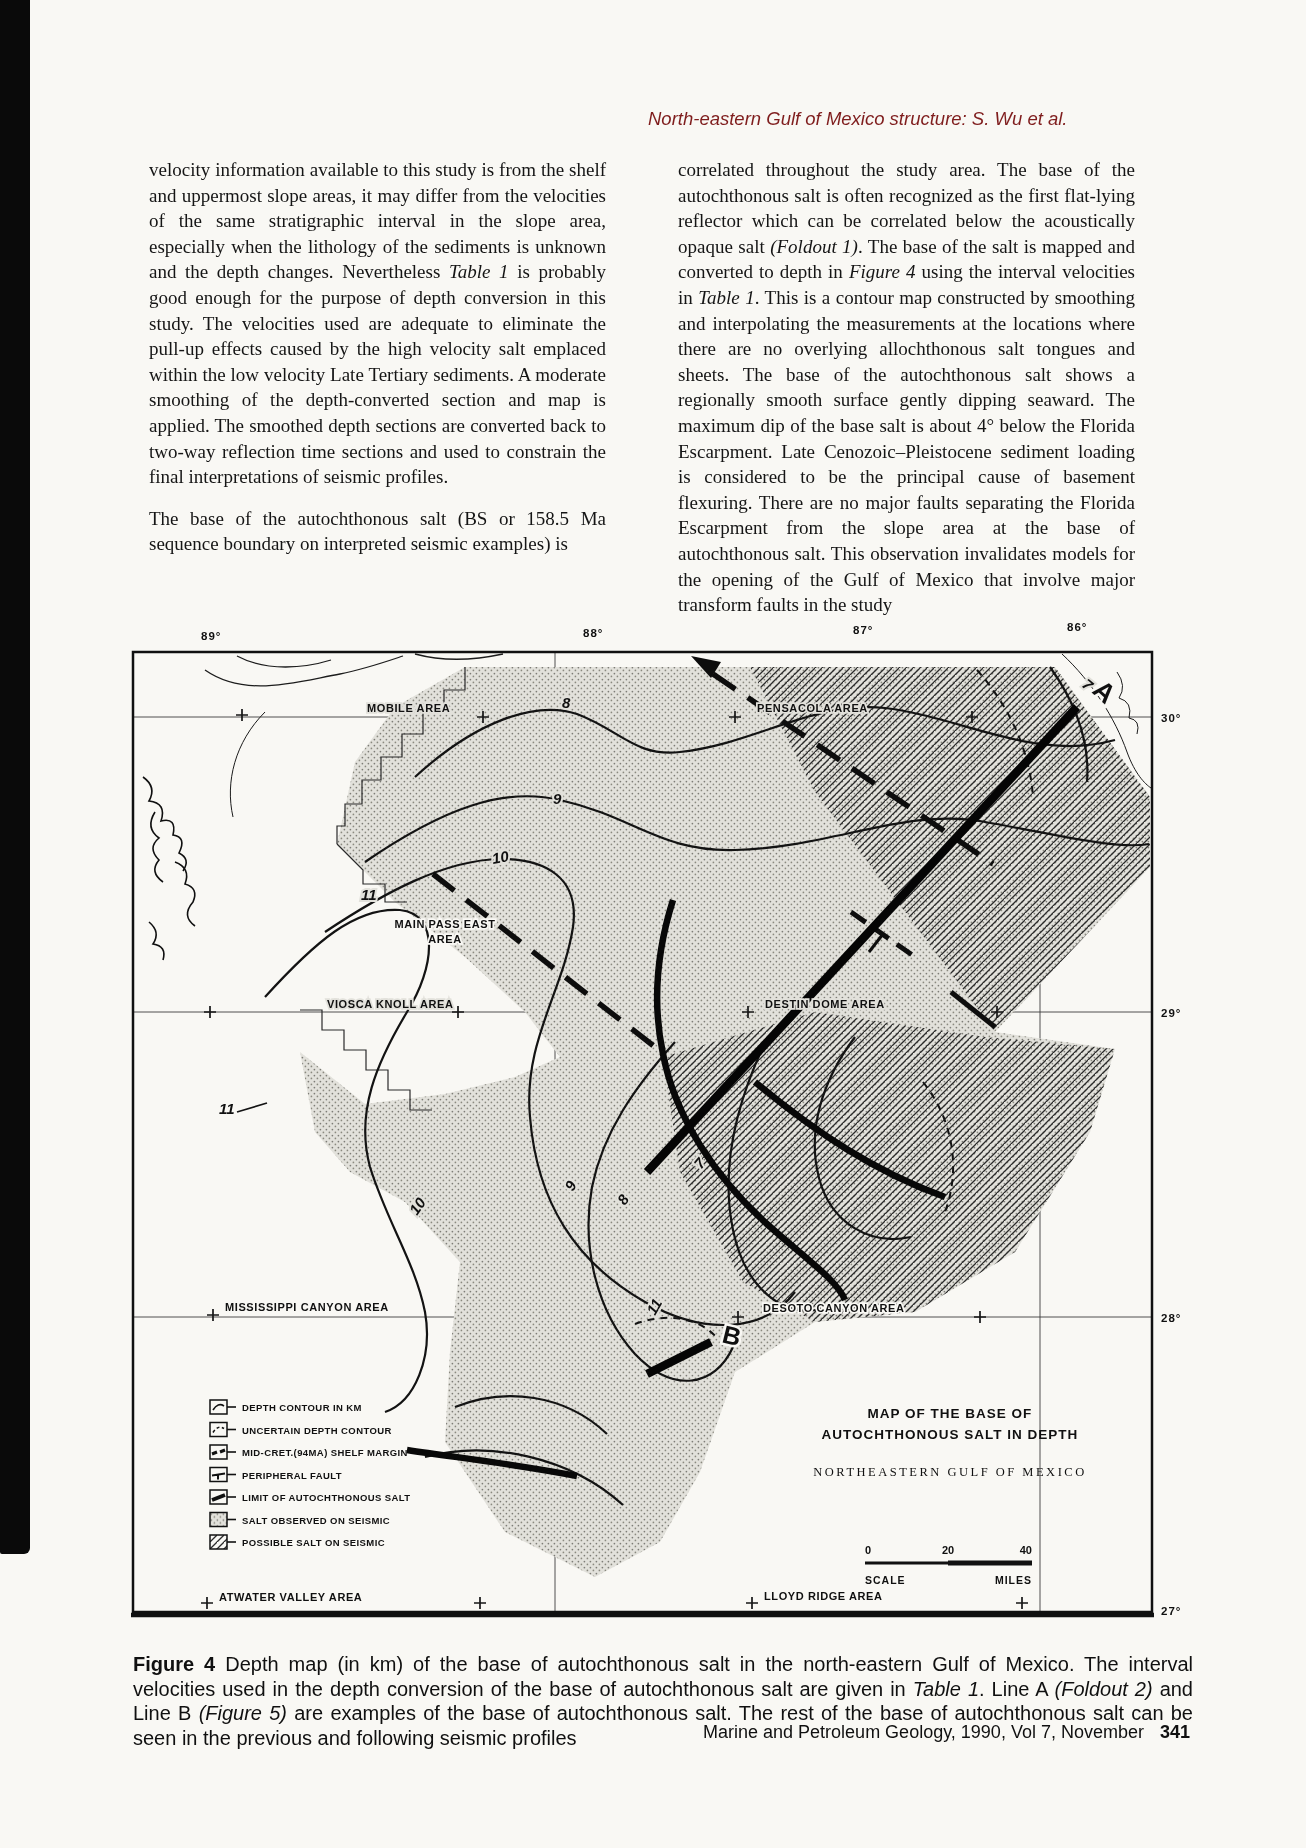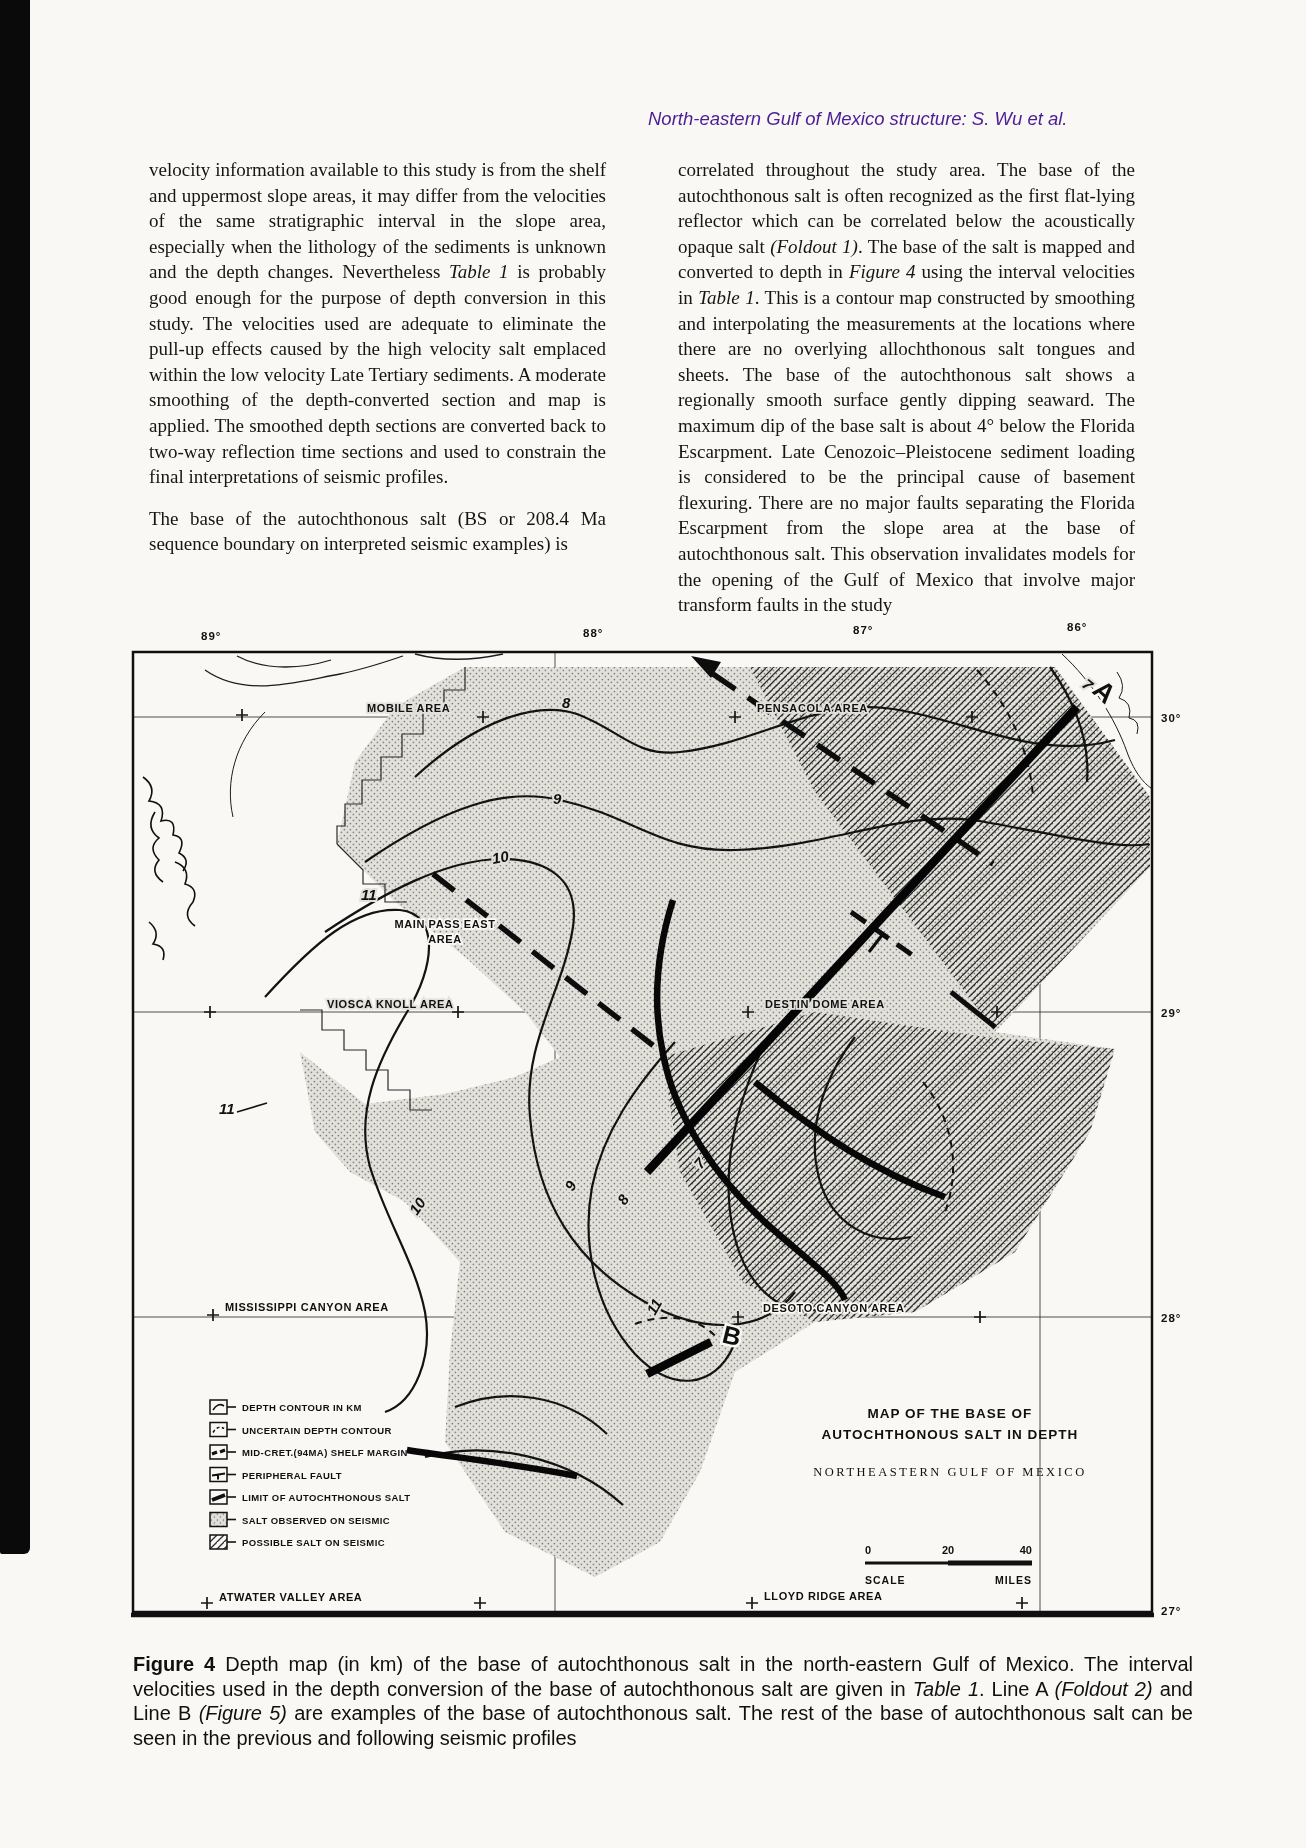--- a/index.html
+++ b/index.html
@@ -7,21 +7,21 @@
     position:relative; width:1306px; height:1848px;
     background:#f9f8f4; overflow:hidden;
     font-family:"Liberation Serif", serif; color:#151515;
   }
   .scan-strip{position:absolute;left:0;top:0;width:30px;height:1554px;background:#0a0a0a;border-radius:0 0 6px 2px;}
   .col{position:absolute;text-align:justify;font-size:19px;line-height:25.6px;}
   .col-left{left:133px;top:141px;width:489px;}
   .col-right{left:662px;top:141px;width:489px;}
   .running-head{
     position:absolute;left:648px;top:108px;width:505px;
-    font-family:"Liberation Sans", sans-serif;font-style:italic;font-size:18.5px;font-weight:500;color:#4c1d95;
+    font-family:"Liberation Sans", sans-serif;font-style:italic;font-size:18.5px;font-weight:500;color:#7f1d1d;
   }
   .section-head{font-style:italic;font-size:20.5px;line-height:25px;margin:14px 0 8px 0;text-align:left;font-weight:500;}
   p{margin:16px;}
   .para-gap{margin-top:2px;}
   i{font-style:italic;}
   .fig-wrap{position:absolute;left:115px;top:612px;width:1085px;height:1030px;}
   svg text{font-family:"Liberation Sans", sans-serif;fill:#101010;}
   .caption{
     position:absolute;left:133px;top:1652px;width:1060px;
     font-family:"Liberation Sans", sans-serif;font-size:20px;line-height:24.5px;text-align:justify;color:#101010;
@@ -39,21 +39,21 @@
 <div class="page">
 
   <div class="scan-strip"></div>
 
   <div class="running-head">
     <span>North-eastern Gulf of Mexico structure: S. Wu et al.</span>
   </div>
 
   <div class="col col-left">
     <p><span>velocity information available to this study is from the shelf and uppermost slope areas, it may differ from the velocities of the same stratigraphic interval in the slope area, especially when the lithology of the sediments is unknown and the depth changes. Nevertheless </span><i>Table 1</i><span> is probably good enough for the purpose of depth conversion in this study. The velocities used are adequate to eliminate the pull-up effects caused by the high velocity salt emplaced within the low velocity Late Tertiary sediments. A moderate smoothing of the depth-converted section and map is applied. The smoothed depth sections are converted back to two-way reflection time sections and used to constrain the final interpretations of seismic profiles.</span></p>
-    <p class="para-gap">The base of the autochthonous salt (BS or 208.4 Ma sequence boundary on interpreted seismic examples) is</p>
+    <p class="para-gap">The base of the autochthonous salt (BS or 158.5 Ma sequence boundary on interpreted seismic examples) is</p>
   </div>
 
   <div class="col col-right">
     <p><span>correlated throughout the study area. The base of the autochthonous salt is often recognized as the first flat-lying reflector which can be correlated below the acoustically opaque salt </span><i>(Foldout 1)</i><span>. The base of the salt is mapped and converted to depth in </span><i>Figure 4</i><span> using the interval velocities in </span><i>Table 1</i><span>. This is a contour map constructed by smoothing and interpolating the measurements at the locations where there are no overlying allochthonous salt tongues and sheets. The base of the autochthonous salt shows a regionally smooth surface gently dipping seaward. The maximum dip of the base salt is about 4° below the Florida Escarpment. Late Cenozoic–Pleistocene sediment loading is considered to be the principal cause of basement flexuring. There are no major faults separating the Florida Escarpment from the slope area at the base of autochthonous salt. This observation invalidates models for the opening of the Gulf of Mexico that involve major transform faults in the study</span></p>
   </div>
 
   <figure class="fig-wrap" style="margin:0">
   <svg width="1085" height="1030" viewBox="0 0 1085 1030">
     <defs>
       <pattern id="stip" width="6" height="6" patternUnits="userSpaceOnUse">
@@ -265,14 +265,17 @@
       <rect x="18" y="40" width="1019" height="960" stroke-width="2.5"></rect>
       <line x1="16" y1="1003" x2="1039" y2="1003" stroke-width="4.5"></line>
     </g>
   </svg>
   </figure>
 
   <div class="caption">
     <b>Figure 4</b><span> Depth map (in km) of the base of autochthonous salt in the north-eastern Gulf of Mexico. The interval velocities used in the depth conversion of the base of autochthonous salt are given in </span><i>Table 1</i><span>. Line A </span><i>(Foldout 2)</i><span> and Line B </span><i>(Figure 5)</i><span> are examples of the base of autochthonous salt. The rest of the base of autochthonous salt can be seen in the previous and following seismic profiles</span>
   </div>
 
+  <div class="footer">
+    <span>Marine and Petroleum Geology, 1990, Vol 7, November</span><span class="pageno">341</span>
+  </div>
 
 </div>
 
 </body></html>

